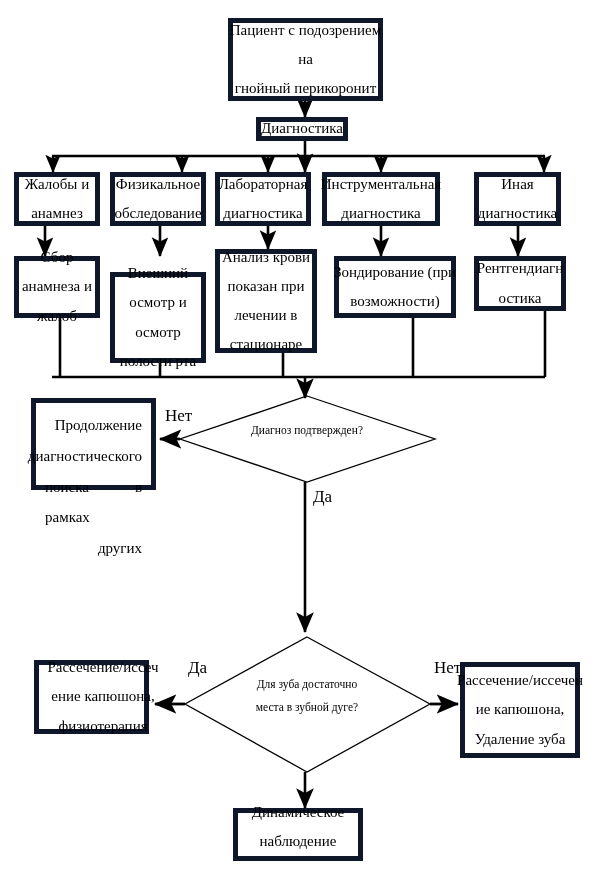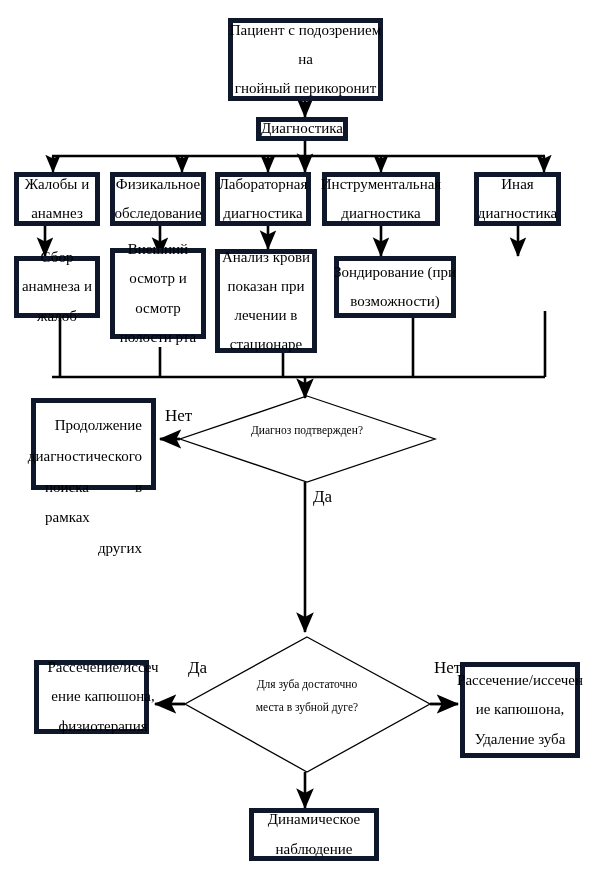--- a/index.html
+++ b/index.html
@@ -159,39 +159,43 @@
     <span class="ln">Иная</span>
     <span class="ln">диагностика</span>
   </div>
 
   <div class="node" style="left:14px; top:256px; width:86px; height:62px;">
     <span class="ln">Сбор</span>
     <span class="ln">анамнеза и</span>
     <span class="ln">жалоб</span>
   </div>
 
-  <div class="node" style="left:110px; top:248px; width:96px; height:91px;">
+  <div class="node" style="left:110px; top:272px; width:96px; height:91px;">
     <span class="ln">Внешний</span>
     <span class="ln">осмотр и</span>
     <span class="ln">осмотр</span>
     <span class="ln">полости рта</span>
   </div>
 
   <div class="node" style="left:215px; top:249px; width:102px; height:104px;">
     <span class="ln">Анализ крови</span>
     <span class="ln">показан при</span>
     <span class="ln">лечении в</span>
     <span class="ln">стационаре</span>
   </div>
 
   <div class="node" style="left:334px; top:256px; width:122px; height:62px;">
     <span class="ln">Зондирование (при</span>
     <span class="ln">возможности)</span>
   </div>
 
+  <div class="node" style="left:474px; top:256px; width:92px; height:55px;">
+    <span class="ln">Рентгендиагн</span>
+    <span class="ln">остика</span>
+  </div>
 
   <div class="node just" style="left:31px; top:398px; width:125px; height:92px;">
     <span class="ln">Продолжение</span>
     <span class="ln">диагностического</span>
     <span class="ln">поиска в рамках</span>
     <span class="ln last">других</span>
   </div>
 
   <div class="diamond-label" style="left:207px; top:424px; width:200px;">
     <span>Диагноз подтвержден?</span>
@@ -207,21 +211,21 @@
     <span class="ln">ение капюшона,</span>
     <span class="ln">физиотерапия</span>
   </div>
 
   <div class="node" style="left:460px; top:662px; width:120px; height:96px;">
     <span class="ln">Рассечение/иссечен</span>
     <span class="ln">ие капюшона,</span>
     <span class="ln">Удаление зуба</span>
   </div>
 
-  <div class="node" style="left:249px; top:808px; width:130px; height:53px;">
+  <div class="node" style="left:233px; top:808px; width:130px; height:53px;justify-content:flex-end;">
     <span class="ln">Динамическое</span>
     <span class="ln">наблюдение</span>
   </div>
 
   <div class="edge-label" style="left:165px; top:406px;">Нет</div>
   <div class="edge-label" style="left:313px; top:487px;">Да</div>
   <div class="edge-label" style="left:188px; top:658px;">Да</div>
   <div class="edge-label" style="left:434px; top:658px;">Нет</div>
 
 </div>

